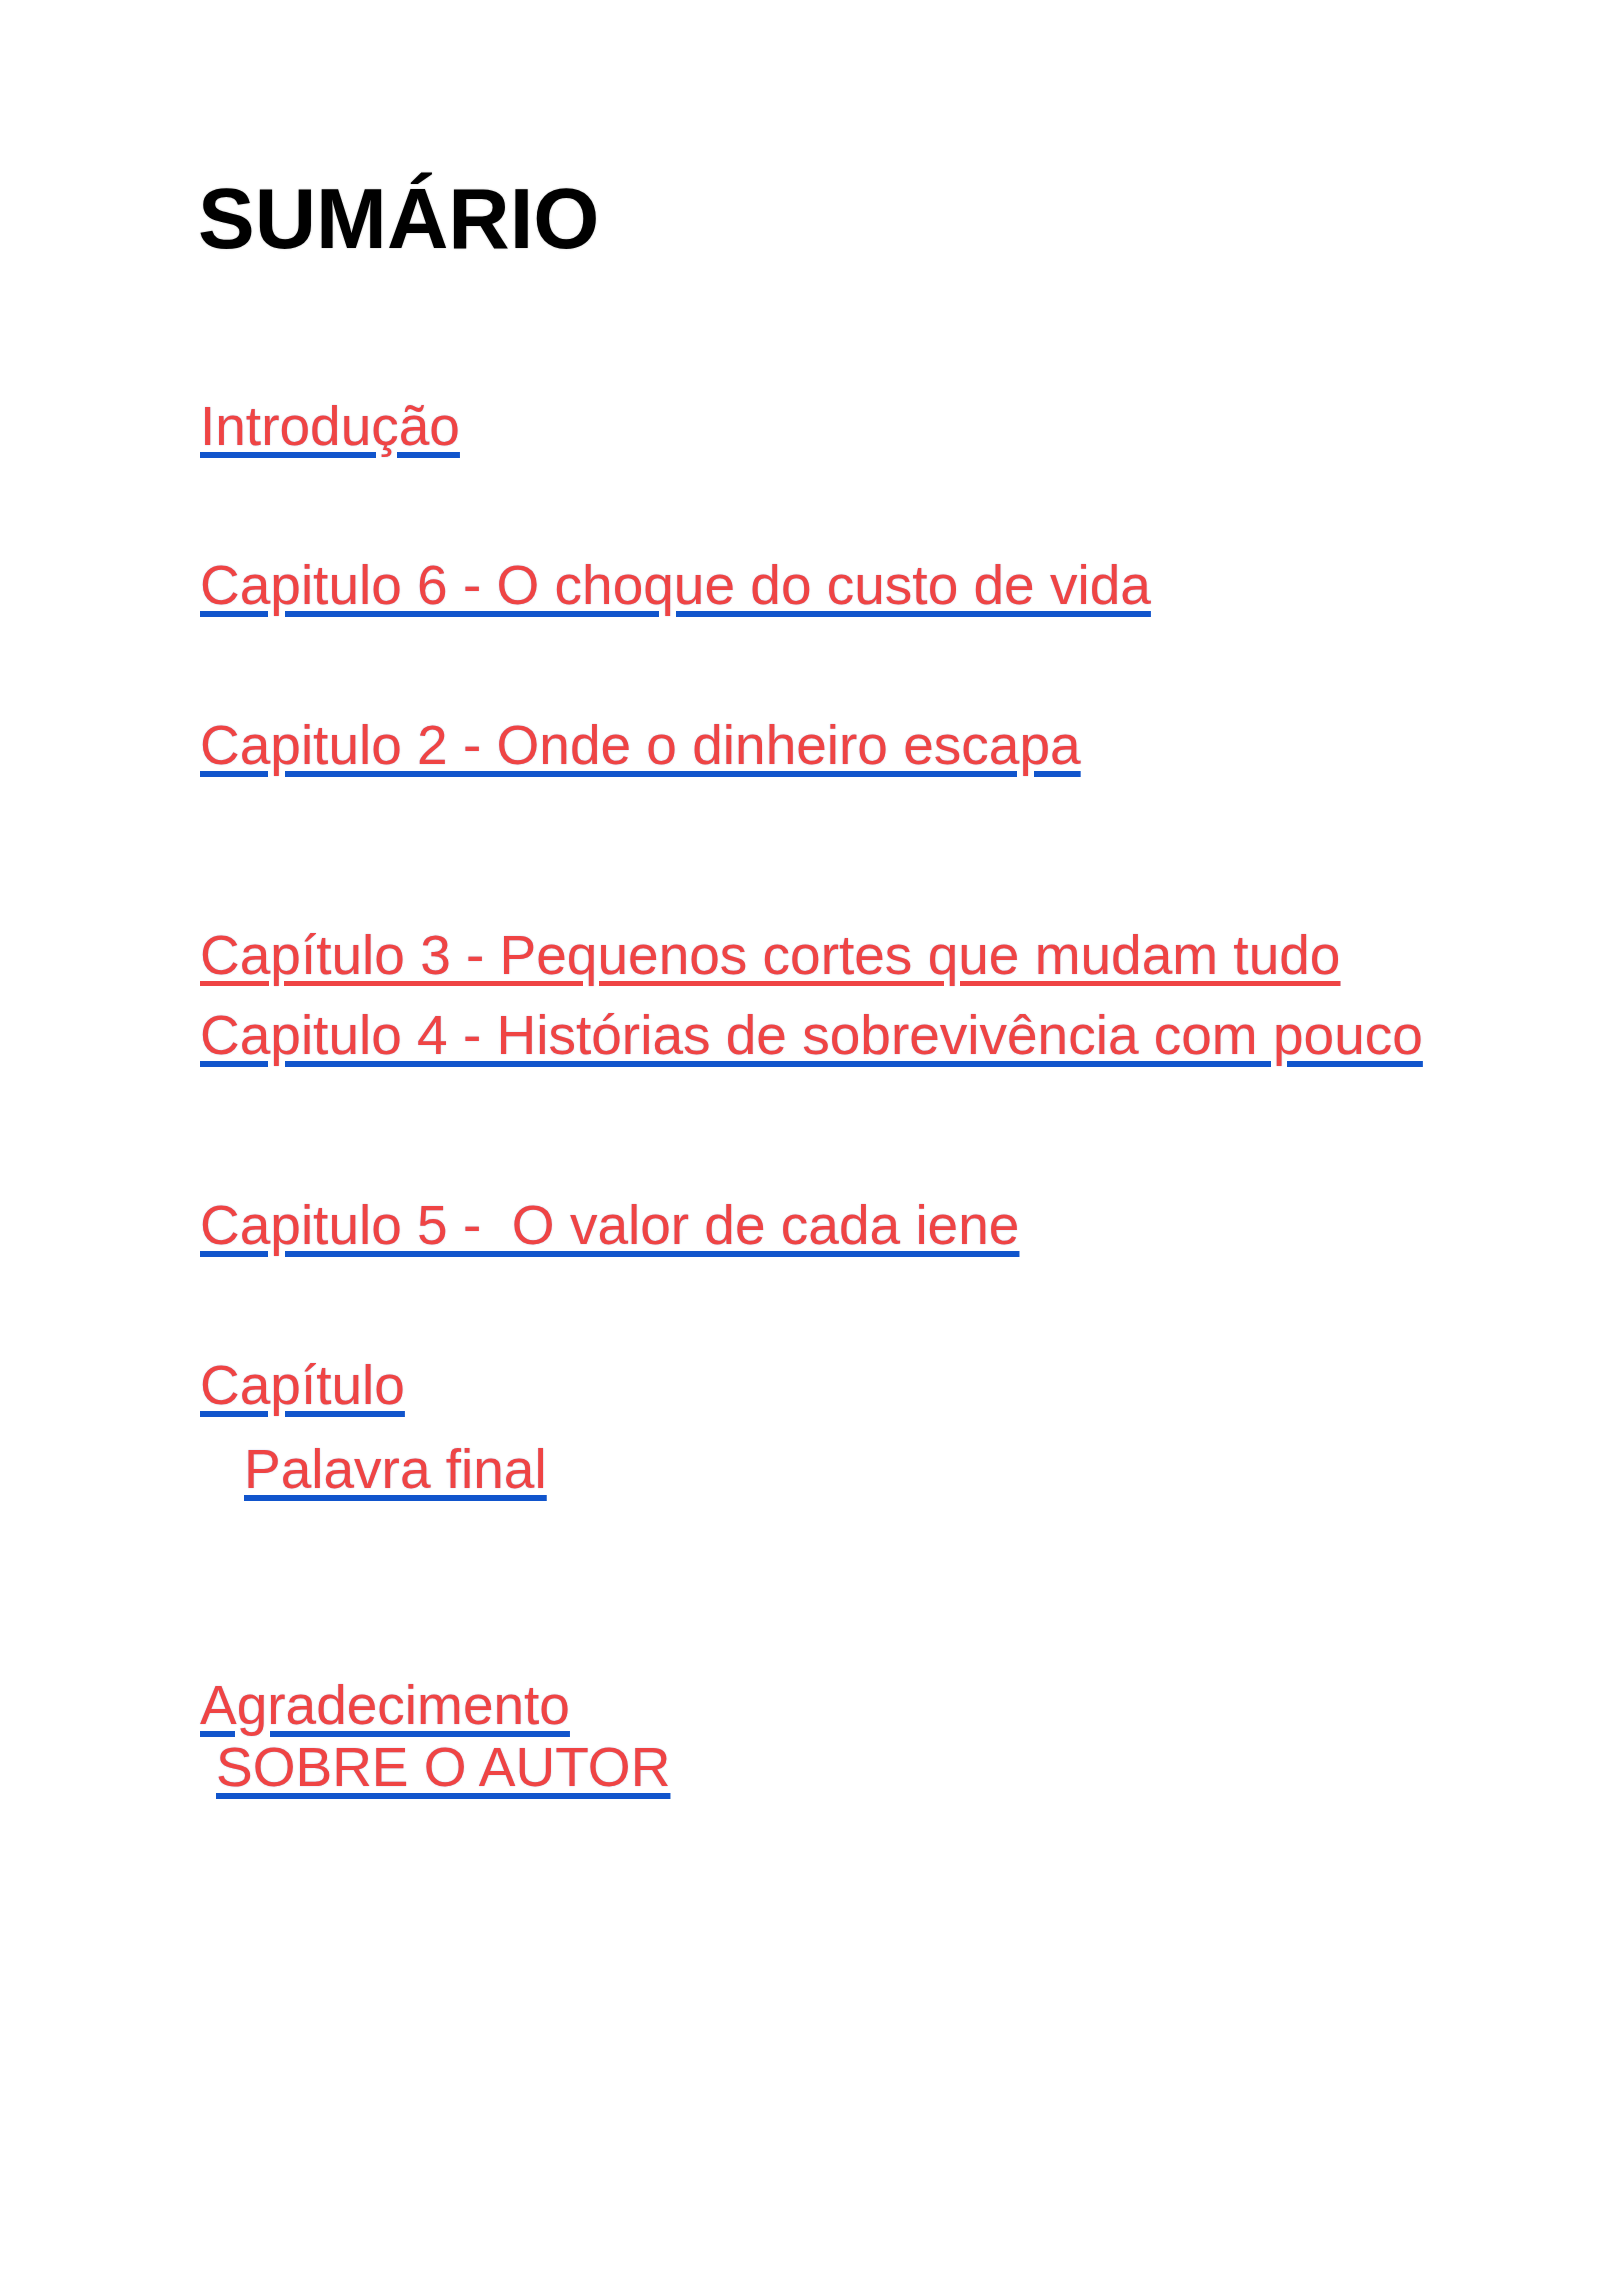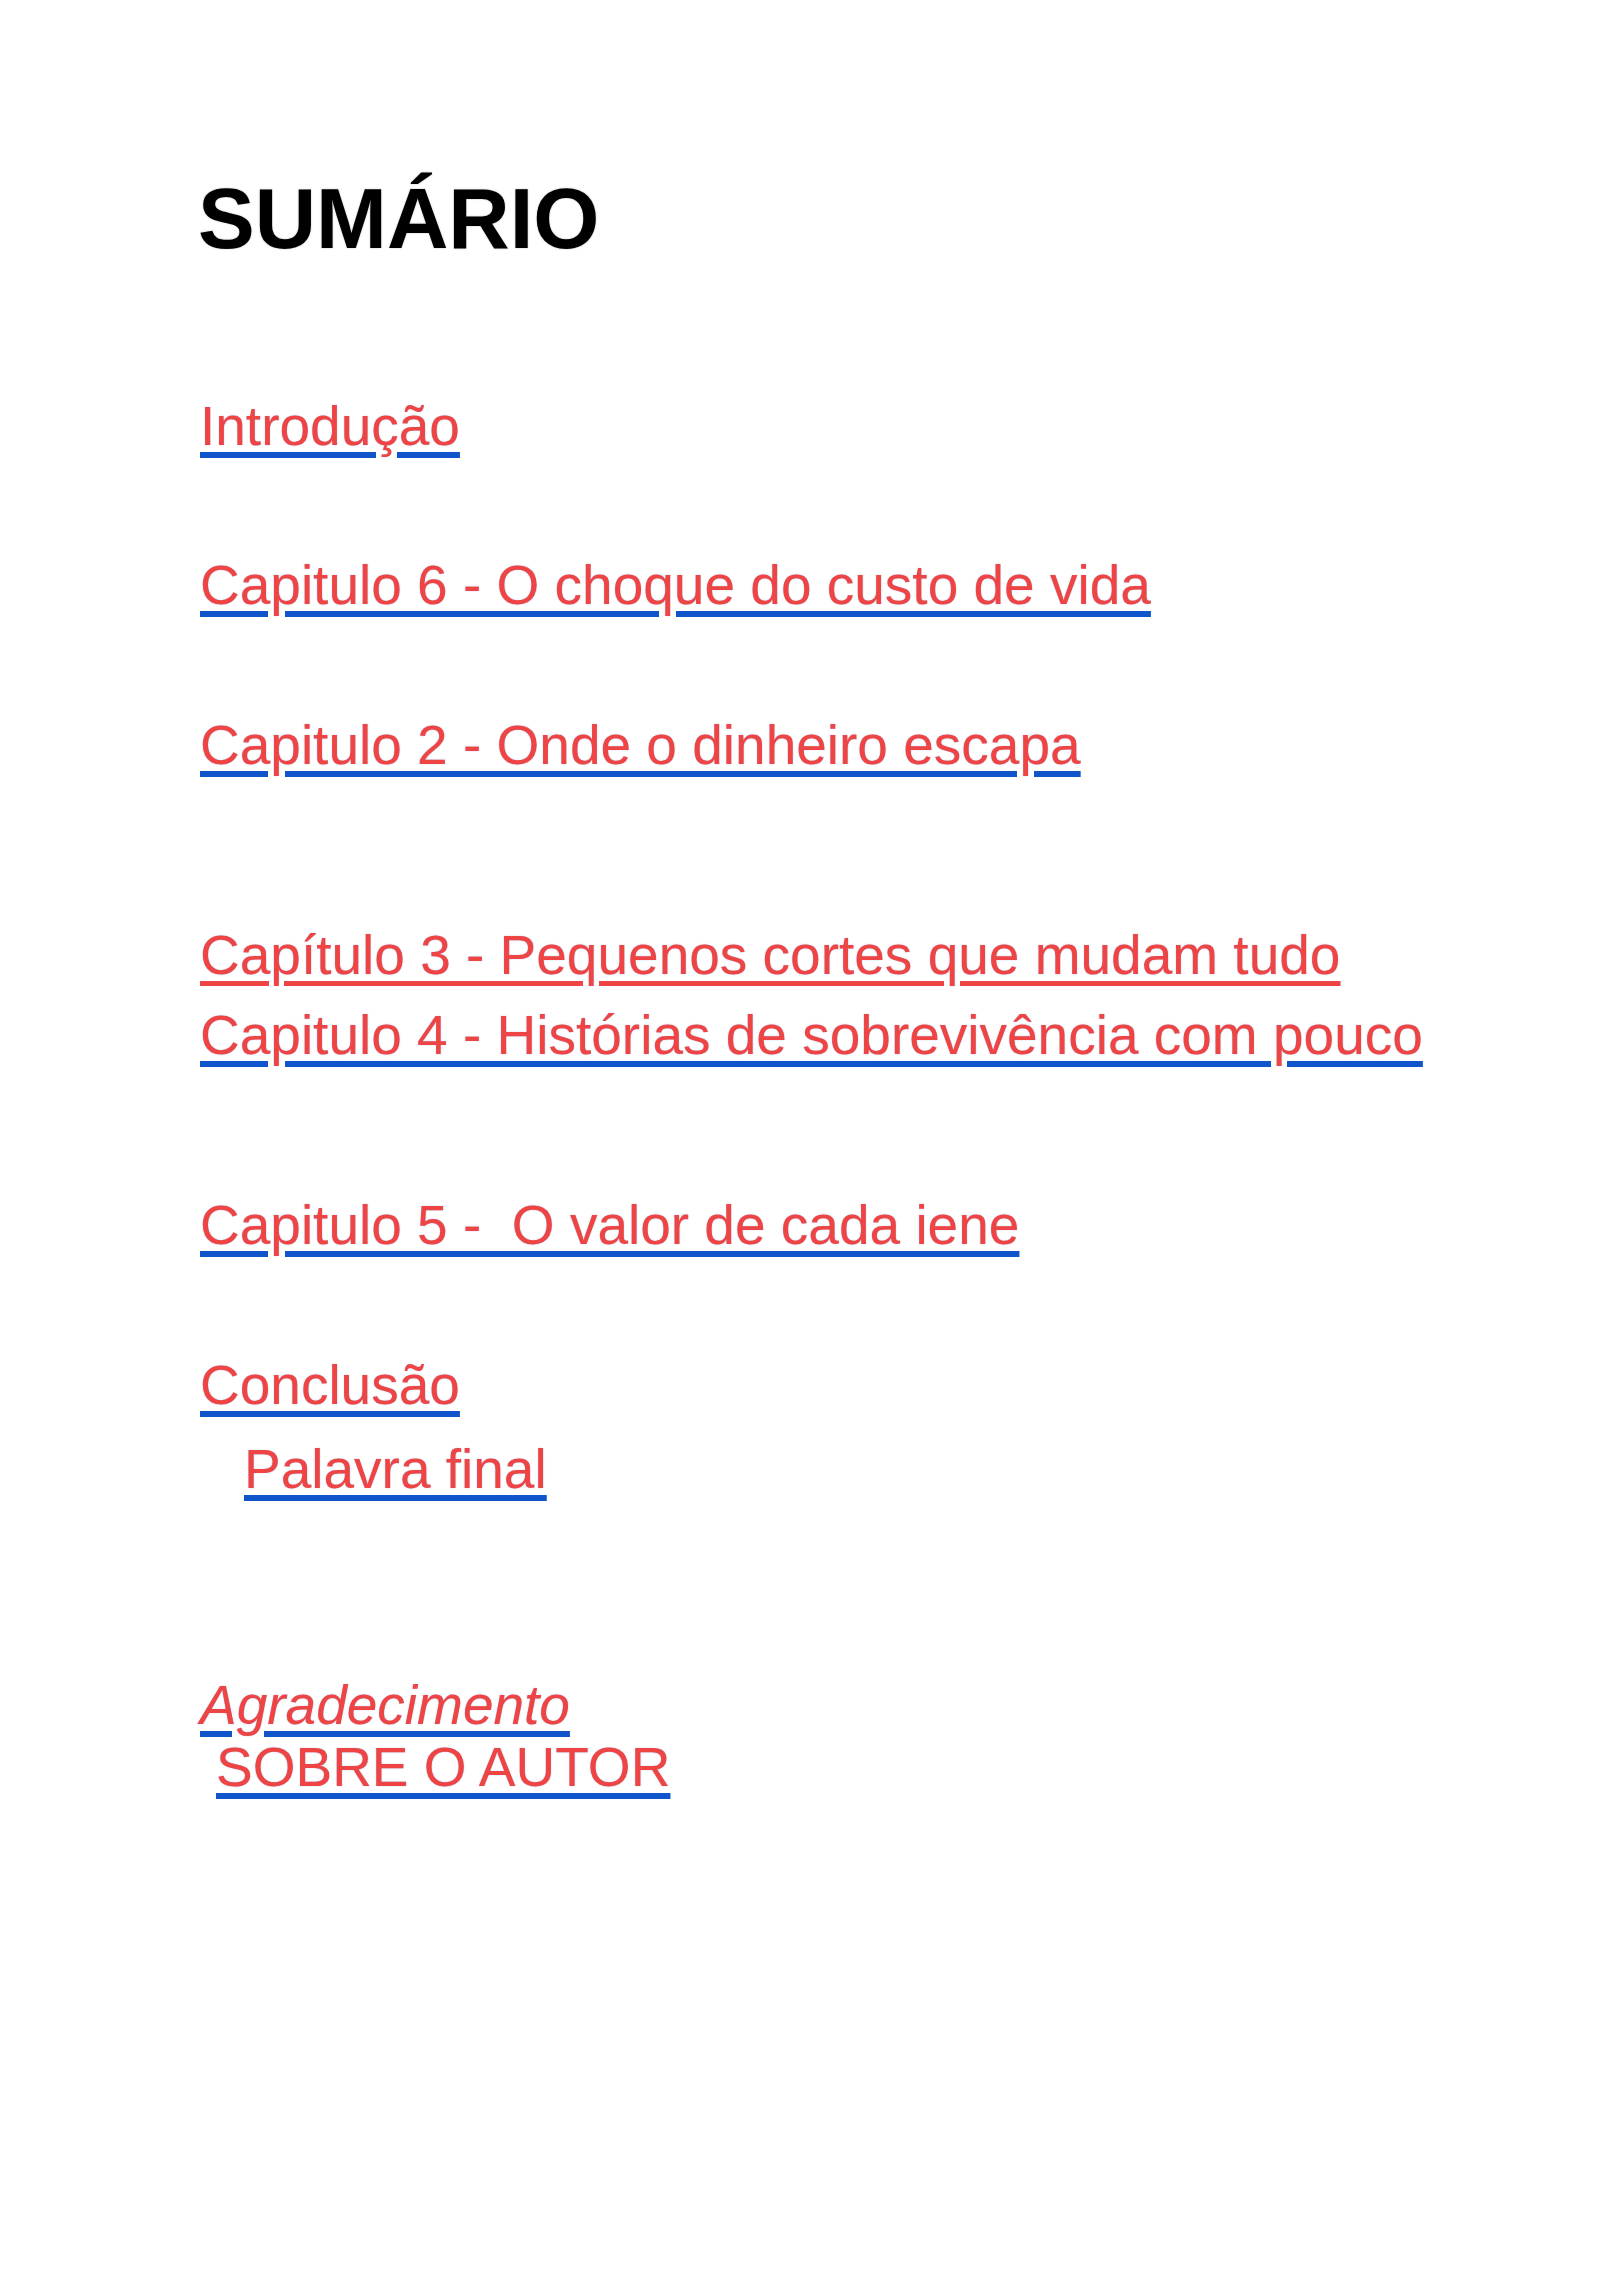--- a/index.html
+++ b/index.html
@@ -43,21 +43,21 @@
       text-shadow: 0 0 1.4px rgba(36, 92, 199, 0.40);
     }
     .row-0 { top: 399px; }
     .row-1 { top: 558px; }
     .row-2 { top: 718px; }
     .row-3 { top: 928px; text-decoration: underline; }
     .row-4 { top: 1008px; }
     .row-5 { top: 1198px; }
     .row-6 { top: 1358px; }
     .row-7 { top: 1442px; margin-left: 44px; }
-    .row-8 { top: 1678px; font-style: italic; }
+    .row-8 { top: 1678px; }
     .row-9 { top: 1740px; margin-left: 16px; }
   </style>
 </head>
 <body>
 
 <div class="page">
 
   <h1 class="doc-title">SUMÁRIO</h1>
 
   <a class="toc-link row-0">Introdução</a>
@@ -65,21 +65,21 @@
   <a class="toc-link row-1">Capitulo 6 - O choque do custo de vida</a>
 
   <a class="toc-link row-2">Capitulo 2 - Onde o dinheiro escapa</a>
 
   <a class="toc-link row-3">Capítulo 3 - Pequenos cortes que mudam tudo</a>
 
   <a class="toc-link row-4">Capitulo 4 - Histórias de sobrevivência com pouco</a>
 
   <a class="toc-link row-5">Capitulo 5 -  O valor de cada iene</a>
 
-  <a class="toc-link row-6">Conclusão</a>
+  <a class="toc-link row-6">Capítulo</a>
 
   <a class="toc-link row-7">Palavra final</a>
 
   <a class="toc-link row-8">Agradecimento</a>
 
   <a class="toc-link row-9">SOBRE O AUTOR</a>
 
 </div>
 
 

